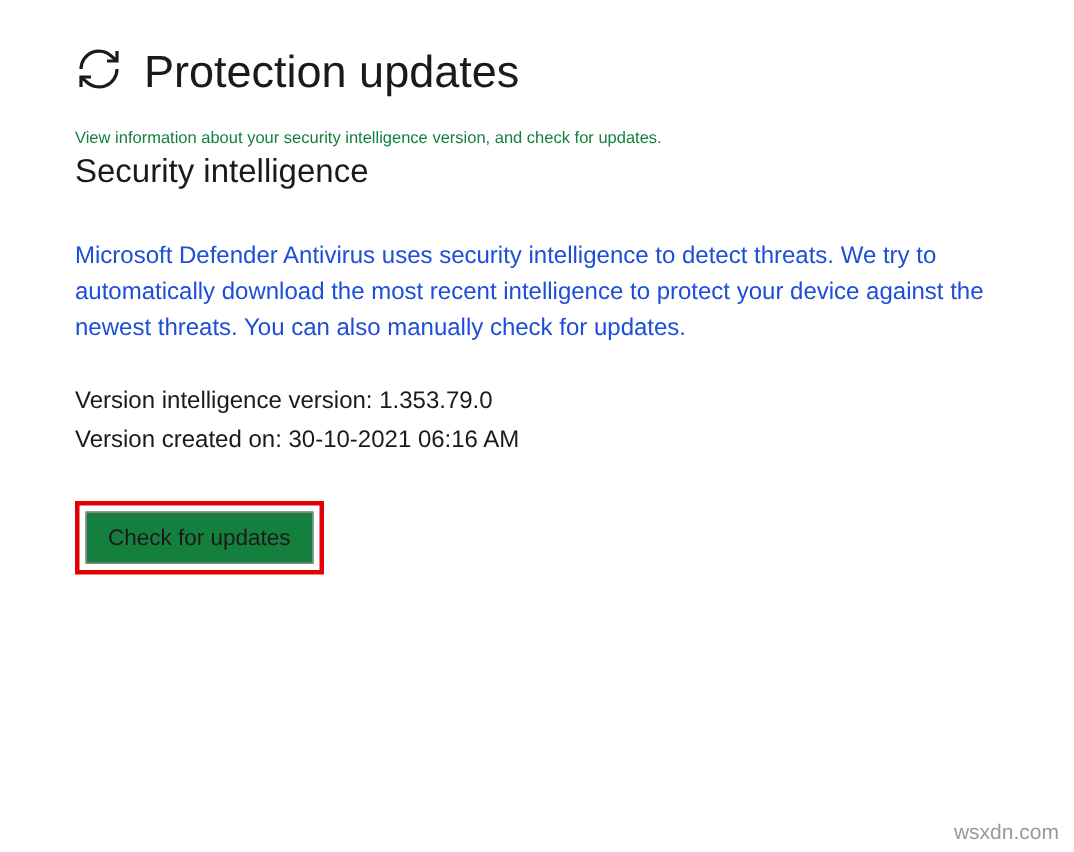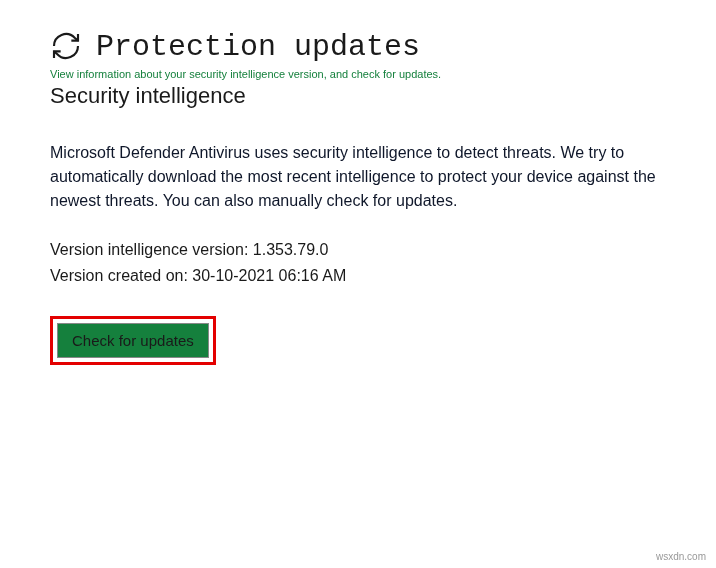--- a/index.html
+++ b/index.html
@@ -11,23 +11,23 @@
       font-family: "Segoe UI", -apple-system, sans-serif;
       background: #ffffff;
       width: 716px;
       height: 568px;
       padding: 30px 50px;
       color: #1a1a1a;
       position: relative;
     }
     .page-header {
       display: flex;
-      align-items: flex-start;
+      align-items: center;
       gap: 14px;
-      font-family: Liberation Mono, monospace;
+      margin-bottom: 18px;
     }
     .page-header svg {
       width: 32px;
       height: 32px;
       flex-shrink: 0;
     }
     .page-title {
       font-size: 30px;
       font-weight: 400;
       color: #1a1a1a;
@@ -39,21 +39,21 @@
     }
     .section-title {
       font-size: 22px;
       font-weight: 400;
       margin-bottom: 32px;
       color: #1a1a1a;
     }
     .section-description {
       font-size: 16px;
       line-height: 1.5;
-      color: #0f172a;
+      color: #1d4ed8;
       margin-bottom: 24px;
     }
     .info-line {
       font-size: 16px;
       line-height: 1.6;
       color: #1a1a1a;
     }
     .info-block {
       margin-bottom: 28px;
     }
@@ -68,21 +68,21 @@
     }
     .button-highlight {
       display: inline-block;
       border: 3px solid #e30000;
       padding: 4px;
     }
     .watermark {
       position: absolute;
       bottom: 6px;
       right: 10px;
-      font-size: 10px;
+      font-size: 14px;
       color: #999;
     }
   </style>
 </head>
 <body>
 
 
 
 <div class="page-header">
   <span>

